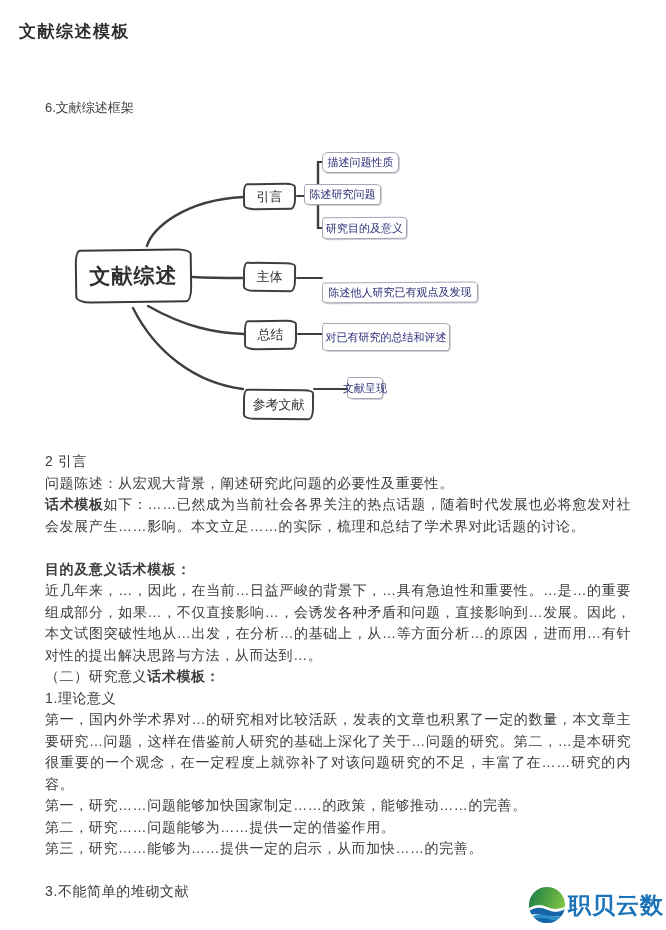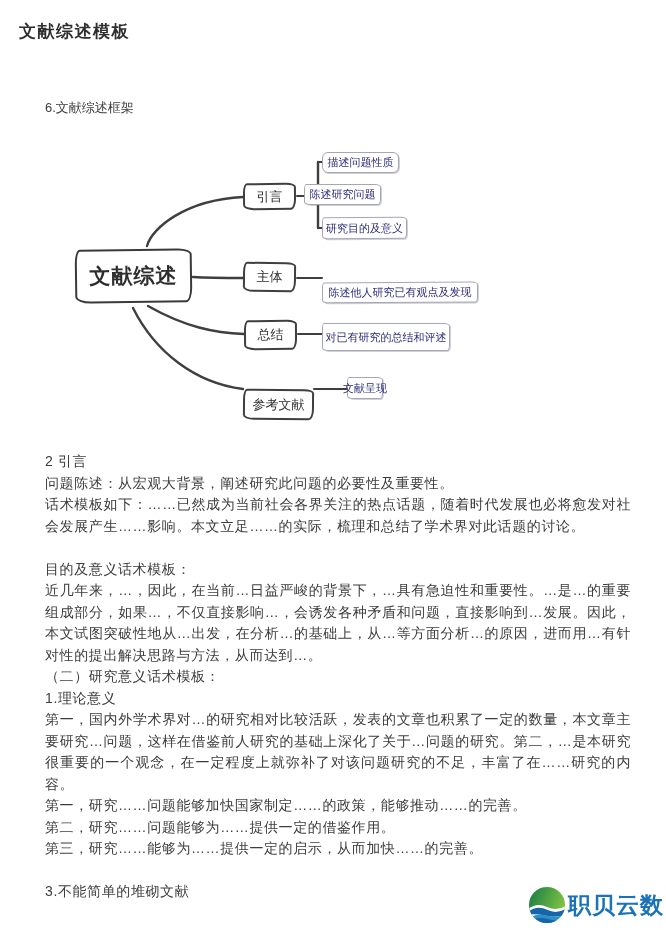--- a/index.html
+++ b/index.html
@@ -47,21 +47,21 @@
   .c6 { left:347px; top:377px; width:36px;  height:22px; }
 
   
   .body-text {
     position:absolute; left:45px; top:451px; width:586px;
     font-size:14px; line-height:21.5px; letter-spacing:0.6px;
     text-align:justify; color:#3c3c3c;
   }
   .body-text p { margin:0; }
   .spacer { height:21.5px; }
-  .bold { font-weight:normal; }
+  .bold { font-weight:bold; }
 
   
   .logo { position:absolute; left:528px; top:886px; display:flex; align-items:center;justify-content:space-between; }
   .logo-mark { width:38px; height:38px; }
   .logo-text { font-size:23px; font-weight:bold; color:#1a73b8; letter-spacing:1px; margin-left:2px; }
 </style>
 </head>
 <body>
 
 <div class="page">

